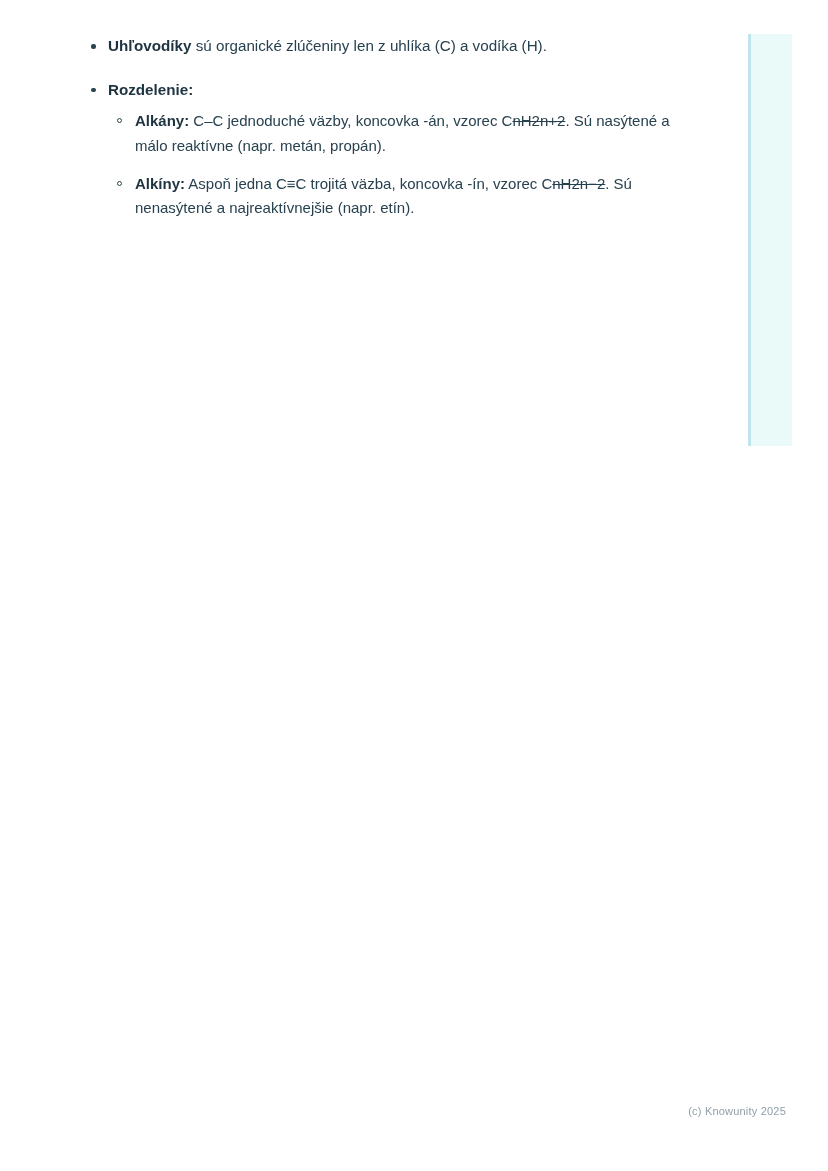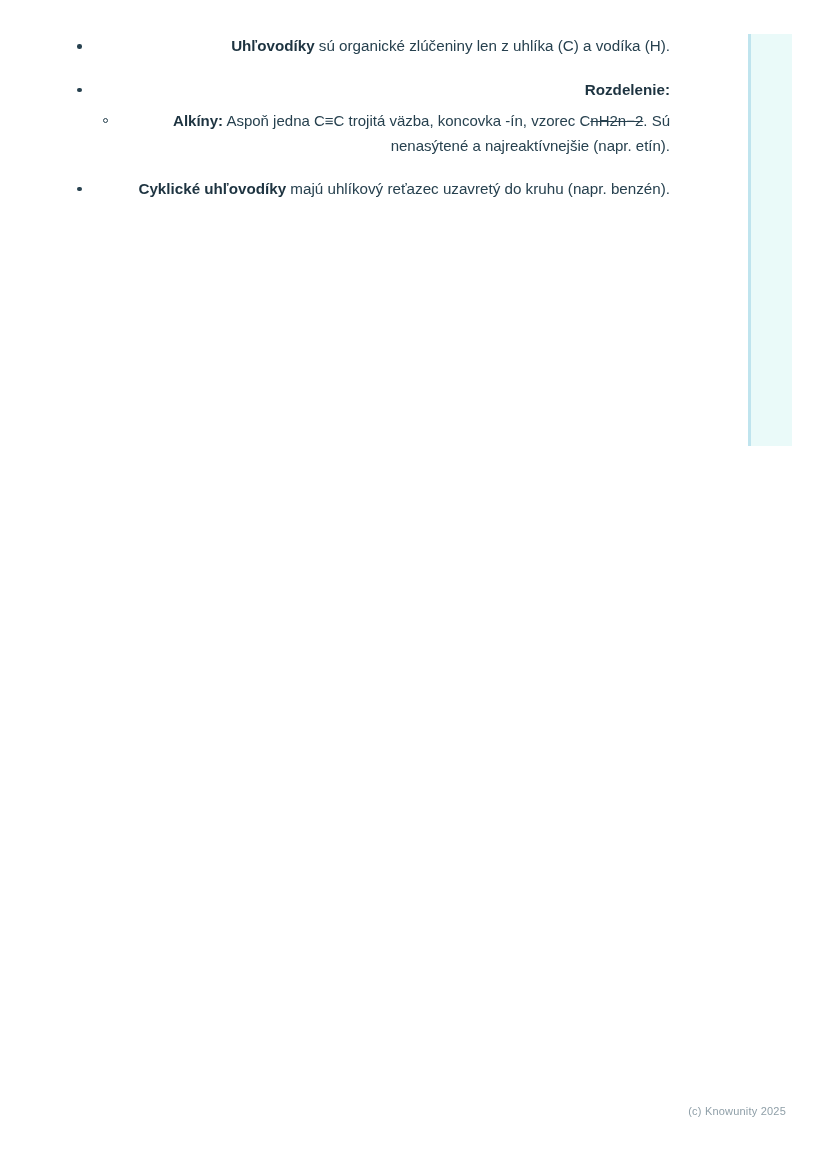--- a/index.html
+++ b/index.html
@@ -35,24 +35,23 @@
     position: absolute;
     left: 748px;
     top: 34px;
     width: 3px;
     height: 412px;
     background: #bfe4ee;
   }
 
   .content {
     position: absolute;
-    left: 70px;
+    left: 84px;
     top: 34px;
     width: 600px;
-    text-align: right;
   }
 
   ul.lvl1 {
     list-style: none;
     margin: 0;
     padding: 0;
   }
   ul.lvl1 > li {
     position: relative;
     padding-left: 24px;
@@ -136,28 +135,28 @@
     <ul class="lvl1">
 
       <li>
         <b>Uhľovodíky</b><span> sú organické zlúčeniny len z uhlíka (C) a vodíka (H).</span>
       </li>
 
       <li>
         <b>Rozdelenie:</b>
         <ul class="lvl2">
           <li>
+            <b>Alkány:</b><span> C–C jednoduché väzby, koncovka -án, vzorec C</span><span class="strike sub">nH2n+2</span><span>. Sú nasýtené a málo reaktívne (napr. metán, propán).</span>
+          </li>
+          <li>
             <b>Alkíny:</b><span> Aspoň jedna C≡C trojitá väzba, koncovka -ín, vzorec C</span><span class="strike sub">nH2n−2</span><span>. Sú nenasýtené a najreaktívnejšie (napr. etín).</span>
           </li>
         </ul>
       </li>
 
-      <li>
-        <b>Cyklické uhľovodíky</b><span> majú uhlíkový reťazec uzavretý do kruhu (napr. benzén).</span>
-      </li>
 
 
 
     </ul>
   </div>
 
   <div class="footer">(c) Knowunity 2025</div>
 
 </div>
 

